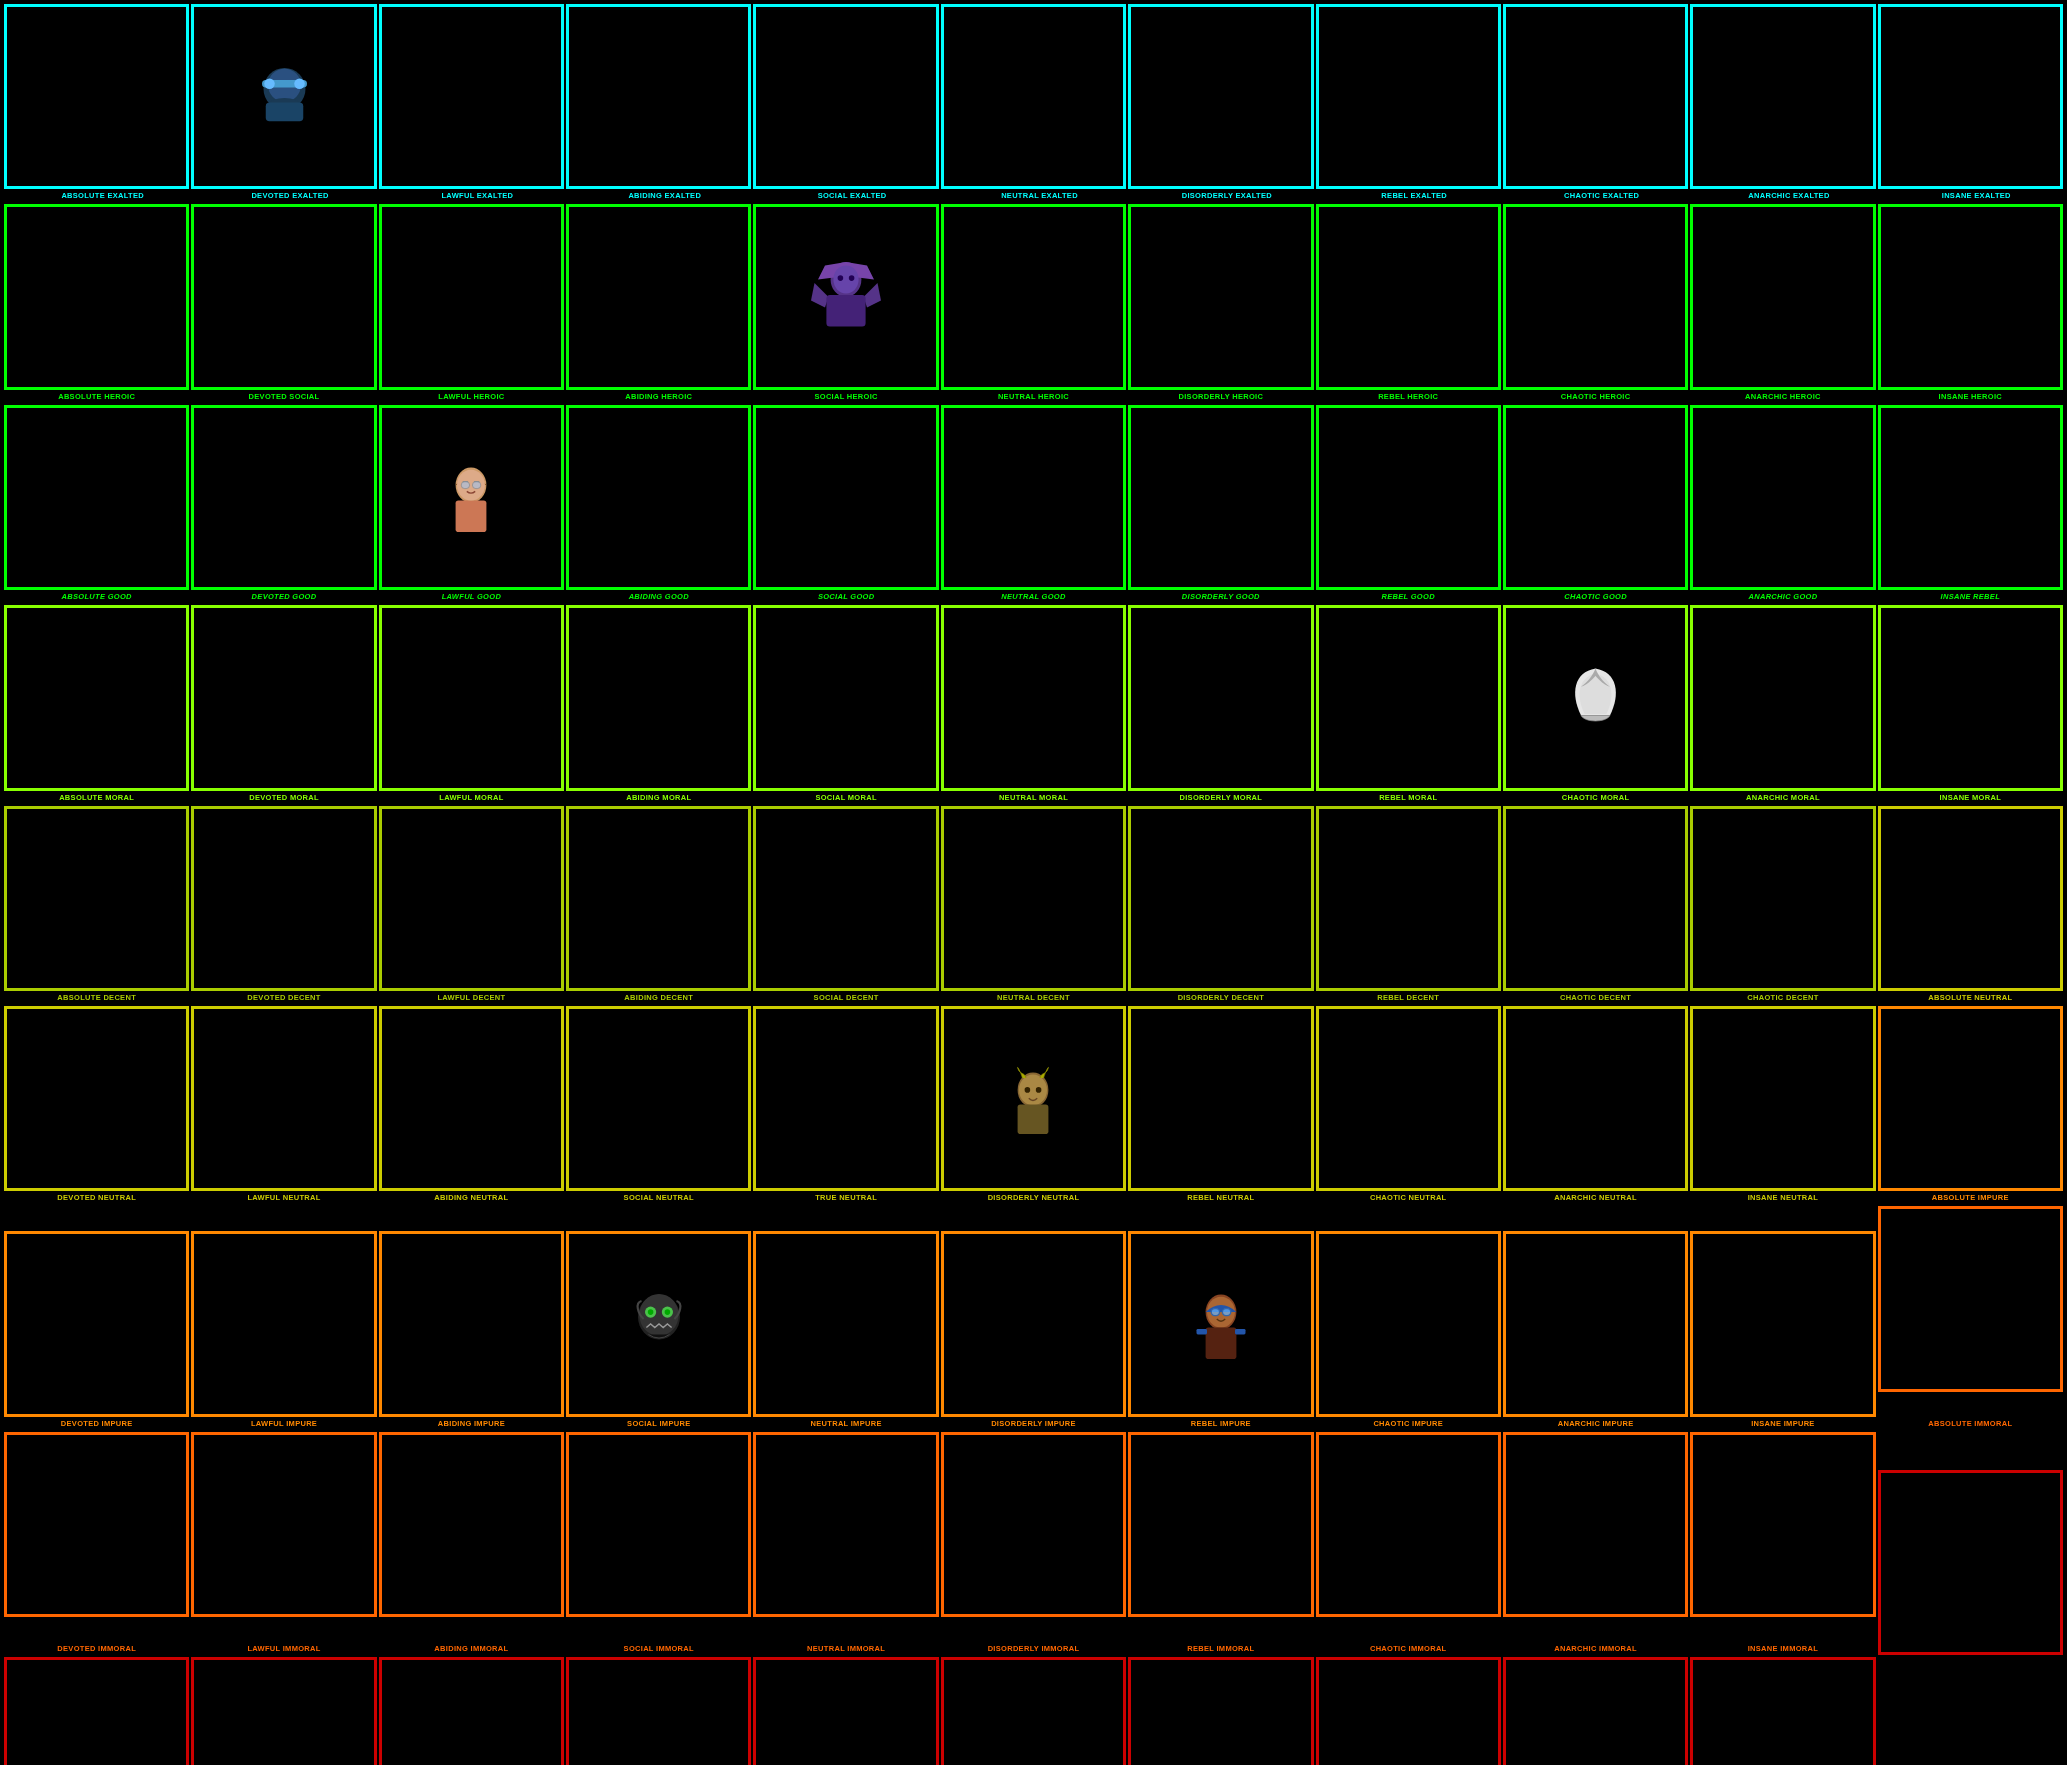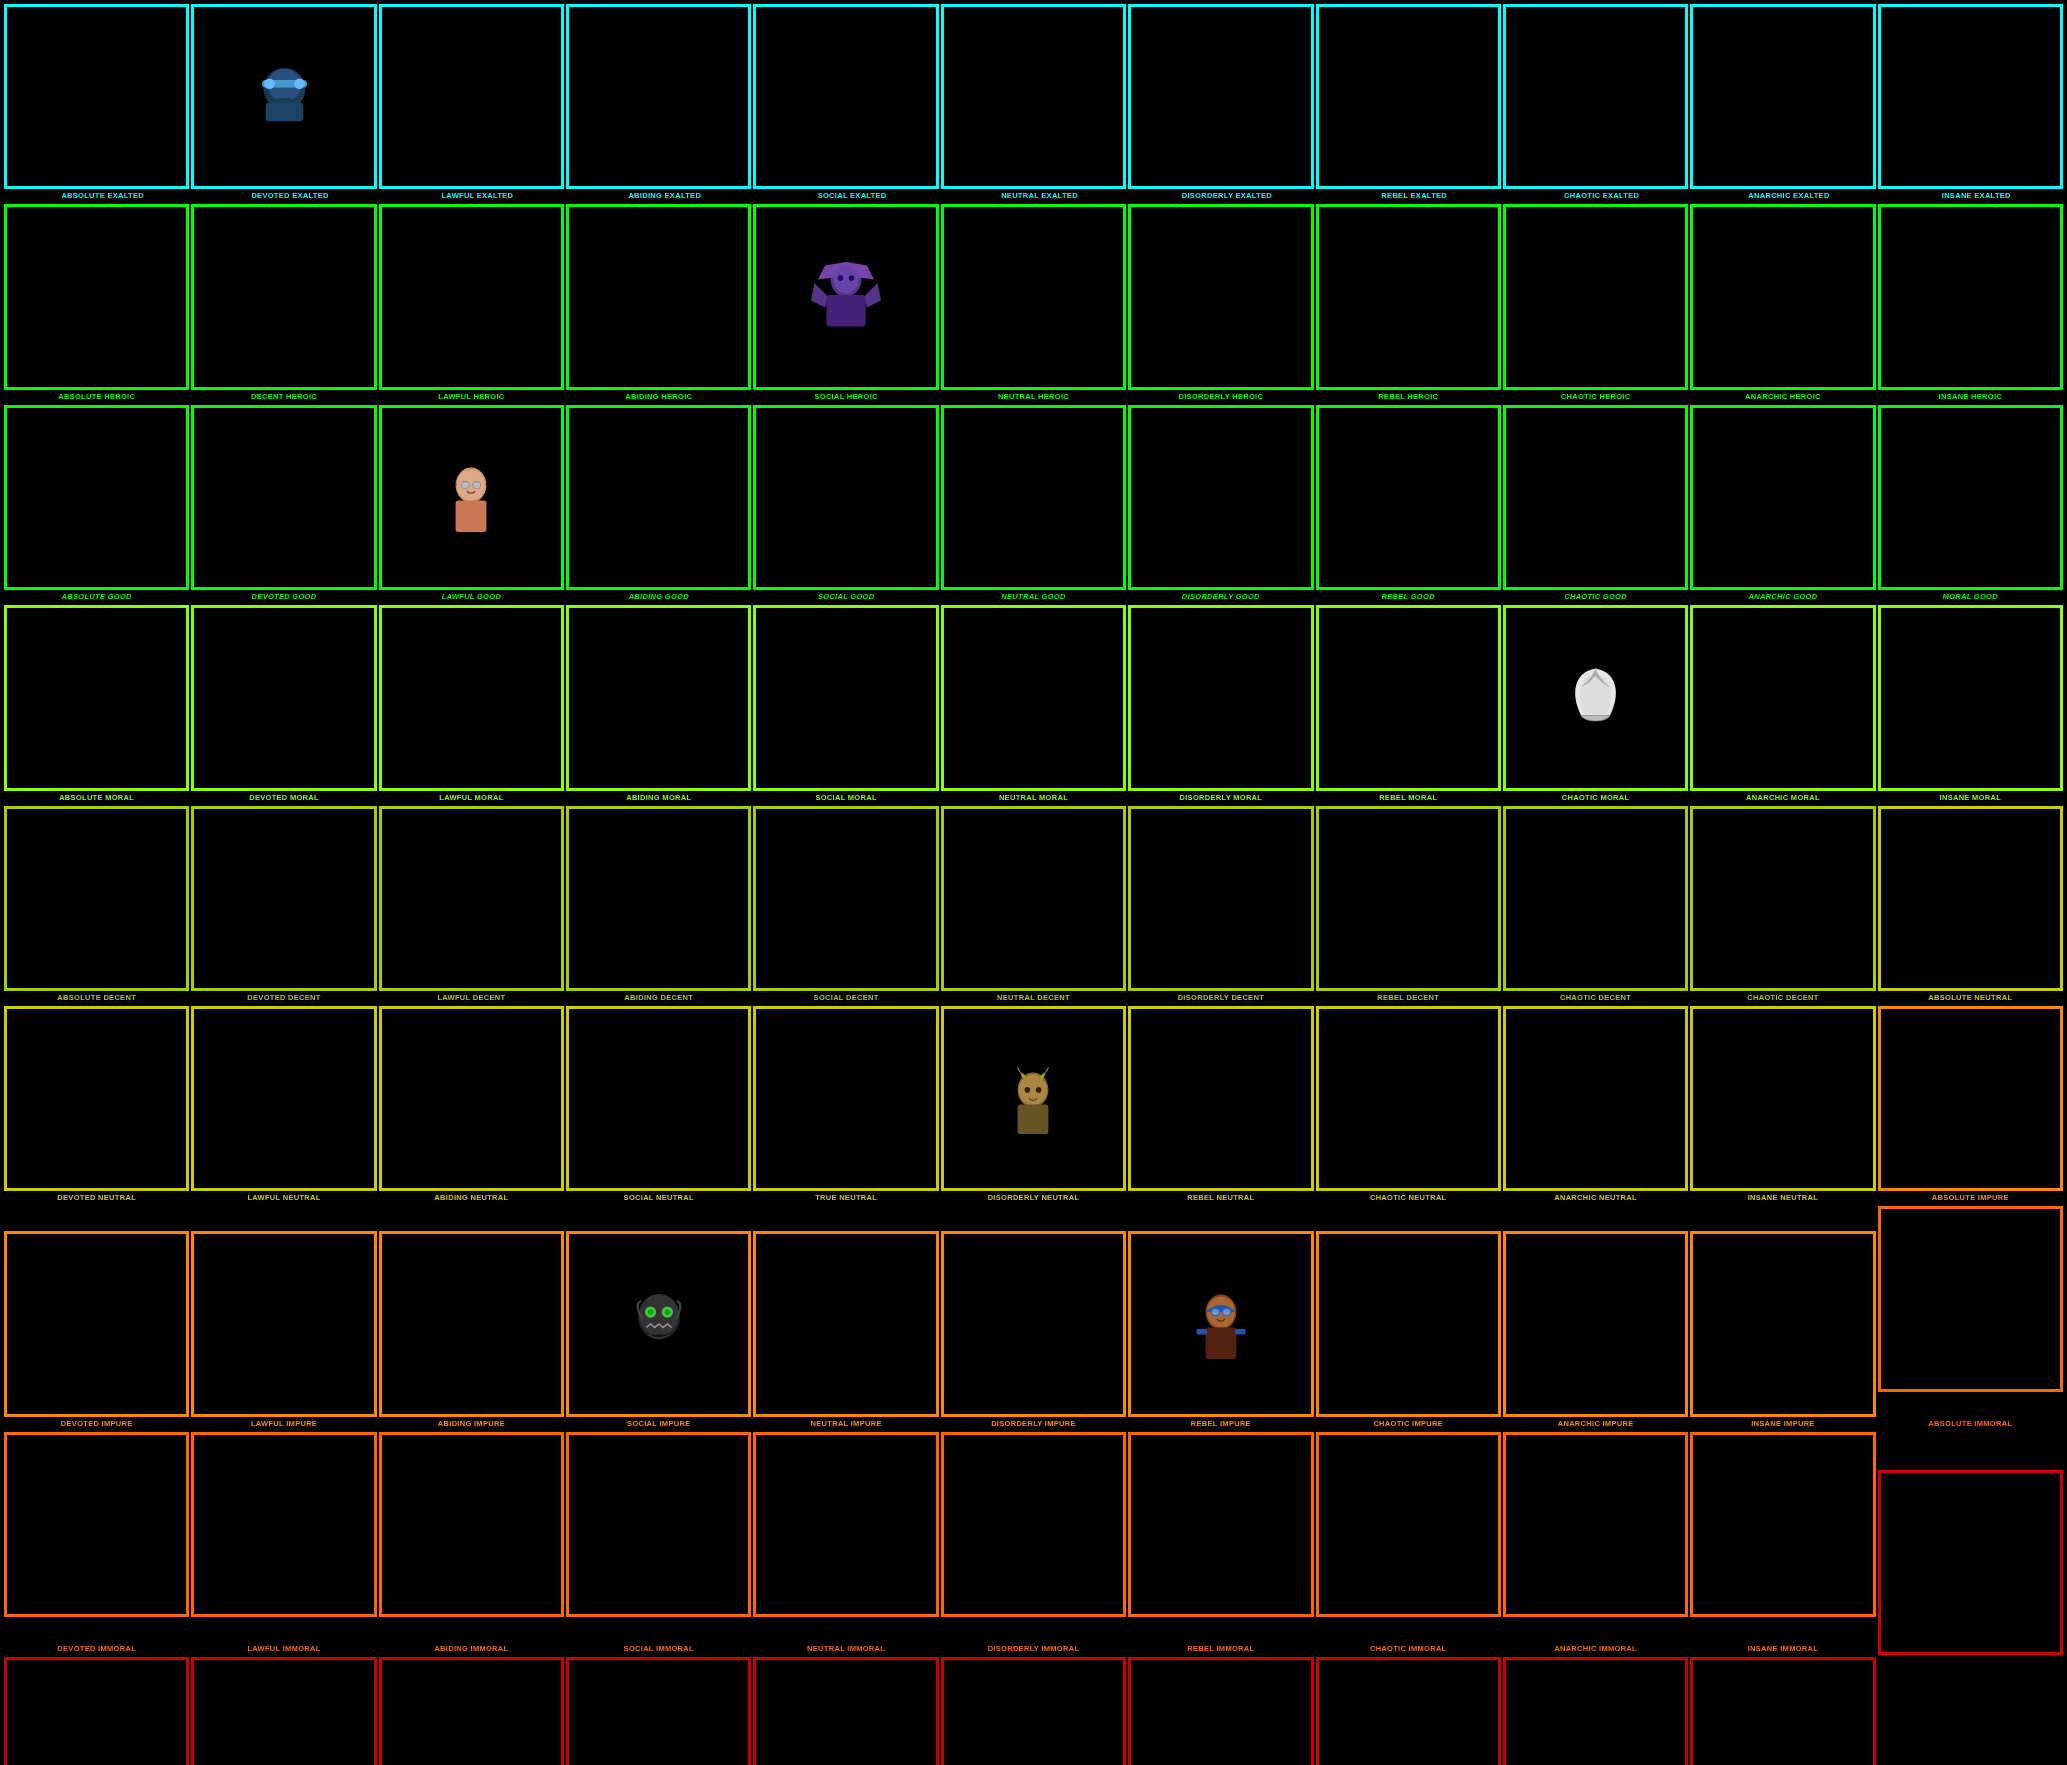--- a/index.html
+++ b/index.html
@@ -120,21 +120,21 @@
     <div class="cell row-exalted">
       <div class="cell-box"></div>
       <div class="cell-label">INSANE EXALTED</div>
     </div>
     <div class="cell row-heroic">
       <div class="cell-box"></div>
       <div class="cell-label">ABSOLUTE HEROIC</div>
     </div>
     <div class="cell row-heroic">
       <div class="cell-box"></div>
-      <div class="cell-label">DECENT HEROIC</div>
+      <div class="cell-label">DEVOTED SOCIAL</div>
     </div>
     <div class="cell row-heroic">
       <div class="cell-box"></div>
       <div class="cell-label">LAWFUL HEROIC</div>
     </div>
     <div class="cell row-heroic">
       <div class="cell-box"></div>
       <div class="cell-label">ABIDING HEROIC</div>
     </div>
     <div class="cell row-heroic">
@@ -223,21 +223,21 @@
     <div class="cell row-good">
       <div class="cell-box"></div>
       <div class="cell-label">CHAOTIC GOOD</div>
     </div>
     <div class="cell row-good">
       <div class="cell-box"></div>
       <div class="cell-label">ANARCHIC GOOD</div>
     </div>
     <div class="cell row-good">
       <div class="cell-box"></div>
-      <div class="cell-label">MORAL GOOD</div>
+      <div class="cell-label">INSANE REBEL</div>
     </div>
     <div class="cell row-moral">
       <div class="cell-box"></div>
       <div class="cell-label">ABSOLUTE MORAL</div>
     </div>
     <div class="cell row-moral">
       <div class="cell-box"></div>
       <div class="cell-label">DEVOTED MORAL</div>
     </div>
     <div class="cell row-moral">

